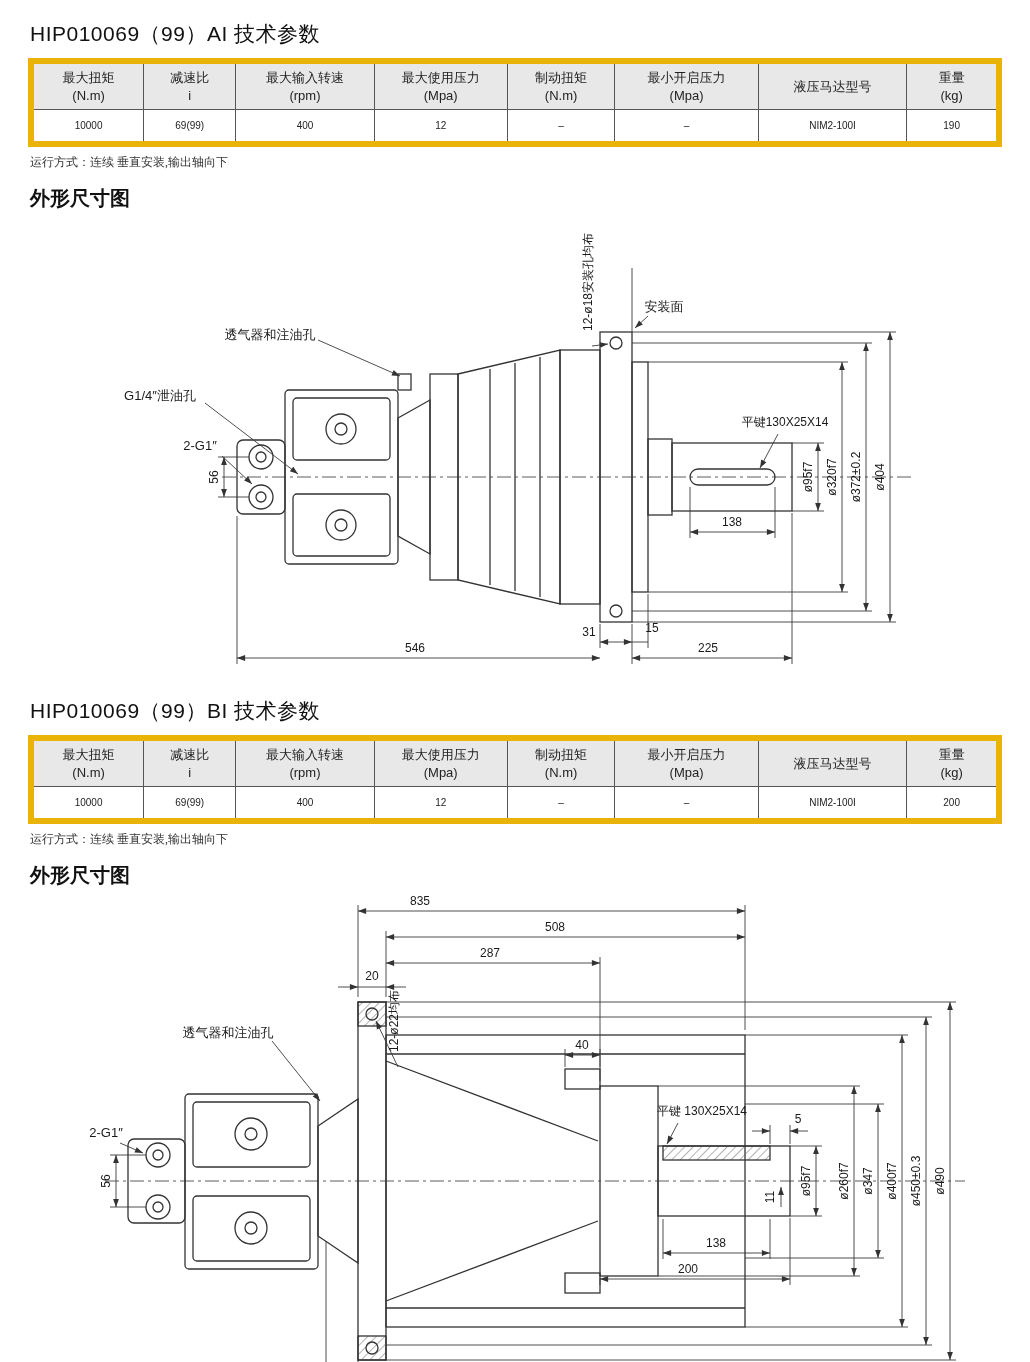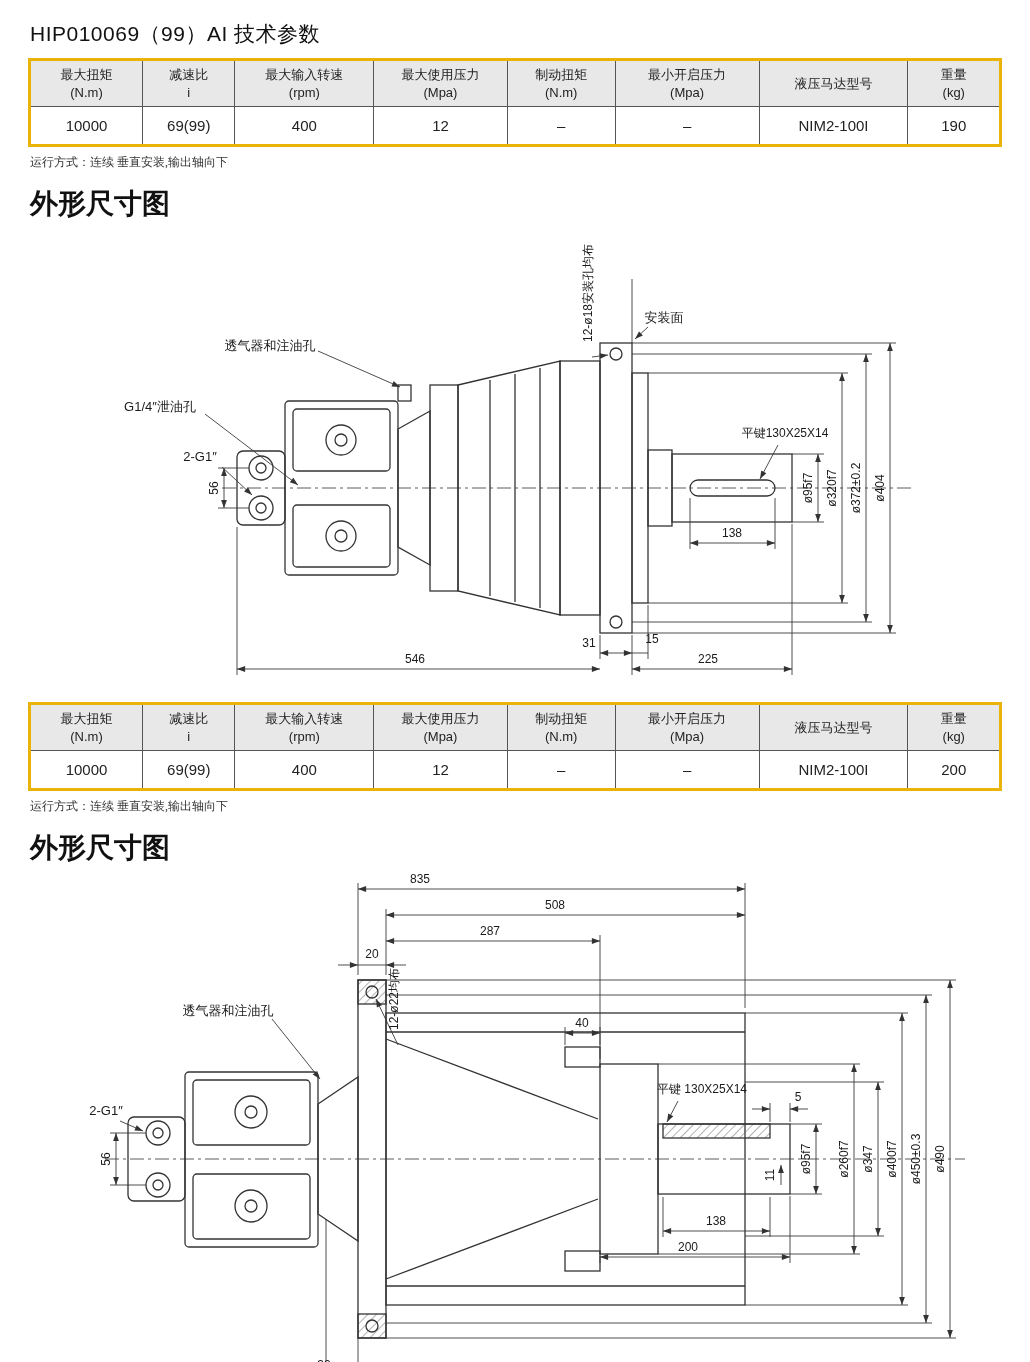--- a/index.html
+++ b/index.html
@@ -15,48 +15,48 @@
     font-weight: normal;
     letter-spacing: 0.5px;
     margin: 6px 0 10px 2px;
     color: #111;
   }
   table.spec {
     width: 100%;
     border-collapse: collapse;
     table-layout: fixed;
     text-align: center;
-    border: 3px solid #eab308;
+    border: 6px solid #eab308;
   }
   table.spec th, table.spec td {
     border: 1px solid #555;
     vertical-align: middle;
   }
   table.spec th {
     background: #e8e8e8;
     font-weight: normal;
     font-size: 13px;
     padding: 5px 2px;
     line-height: 1.35;
     color: #222;
   }
   table.spec td {
     background: #ffffff;
-    font-size: 15px;
+    font-size: 10px;
     padding: 10px 2px;
     color: #222;
   }
   .note {
     font-size: 12px;
     color: #333;
     margin: 7px 2px 14px 2px;
     font-family: Liberation Serif, serif;
   }
   .drawing-heading {
-    font-size: 28px;
+    font-size: 20px;
     font-weight: bold;
     margin: 4px 0 0 2px;
     color: #111;
   }
   .drawing-wrap { width: 1030px; margin-left: -28px; }
   svg text {
     font-family: "Liberation Sans", "DejaVu Sans", sans-serif;
     font-size: 12px;
     fill: #1a1a1a;
     stroke: none;
@@ -241,20 +241,21 @@
       <text transform="rotate(-90 884 265)" x="884" y="265" text-anchor="middle">ø404</text>
       <text x="732" y="314" text-anchor="middle">138</text>
       <text x="415" y="440" text-anchor="middle">546</text>
       <text x="589" y="424" text-anchor="middle">31</text>
       <text x="652" y="420" text-anchor="middle">15</text>
       <text x="708" y="440" text-anchor="middle">225</text>
     </g>
   </svg>
   </div>
 
+  <h1 class="section-title">HIP010069（99）BI 技术参数</h1>
 
   <table class="spec">
     <colgroup>
       <col style="width:11%">
         <col style="width:9%">
         <col style="width:13.5%">
         <col style="width:13%">
       <col style="width:10.5%">
         <col style="width:14%">
         <col style="width:14.5%">

